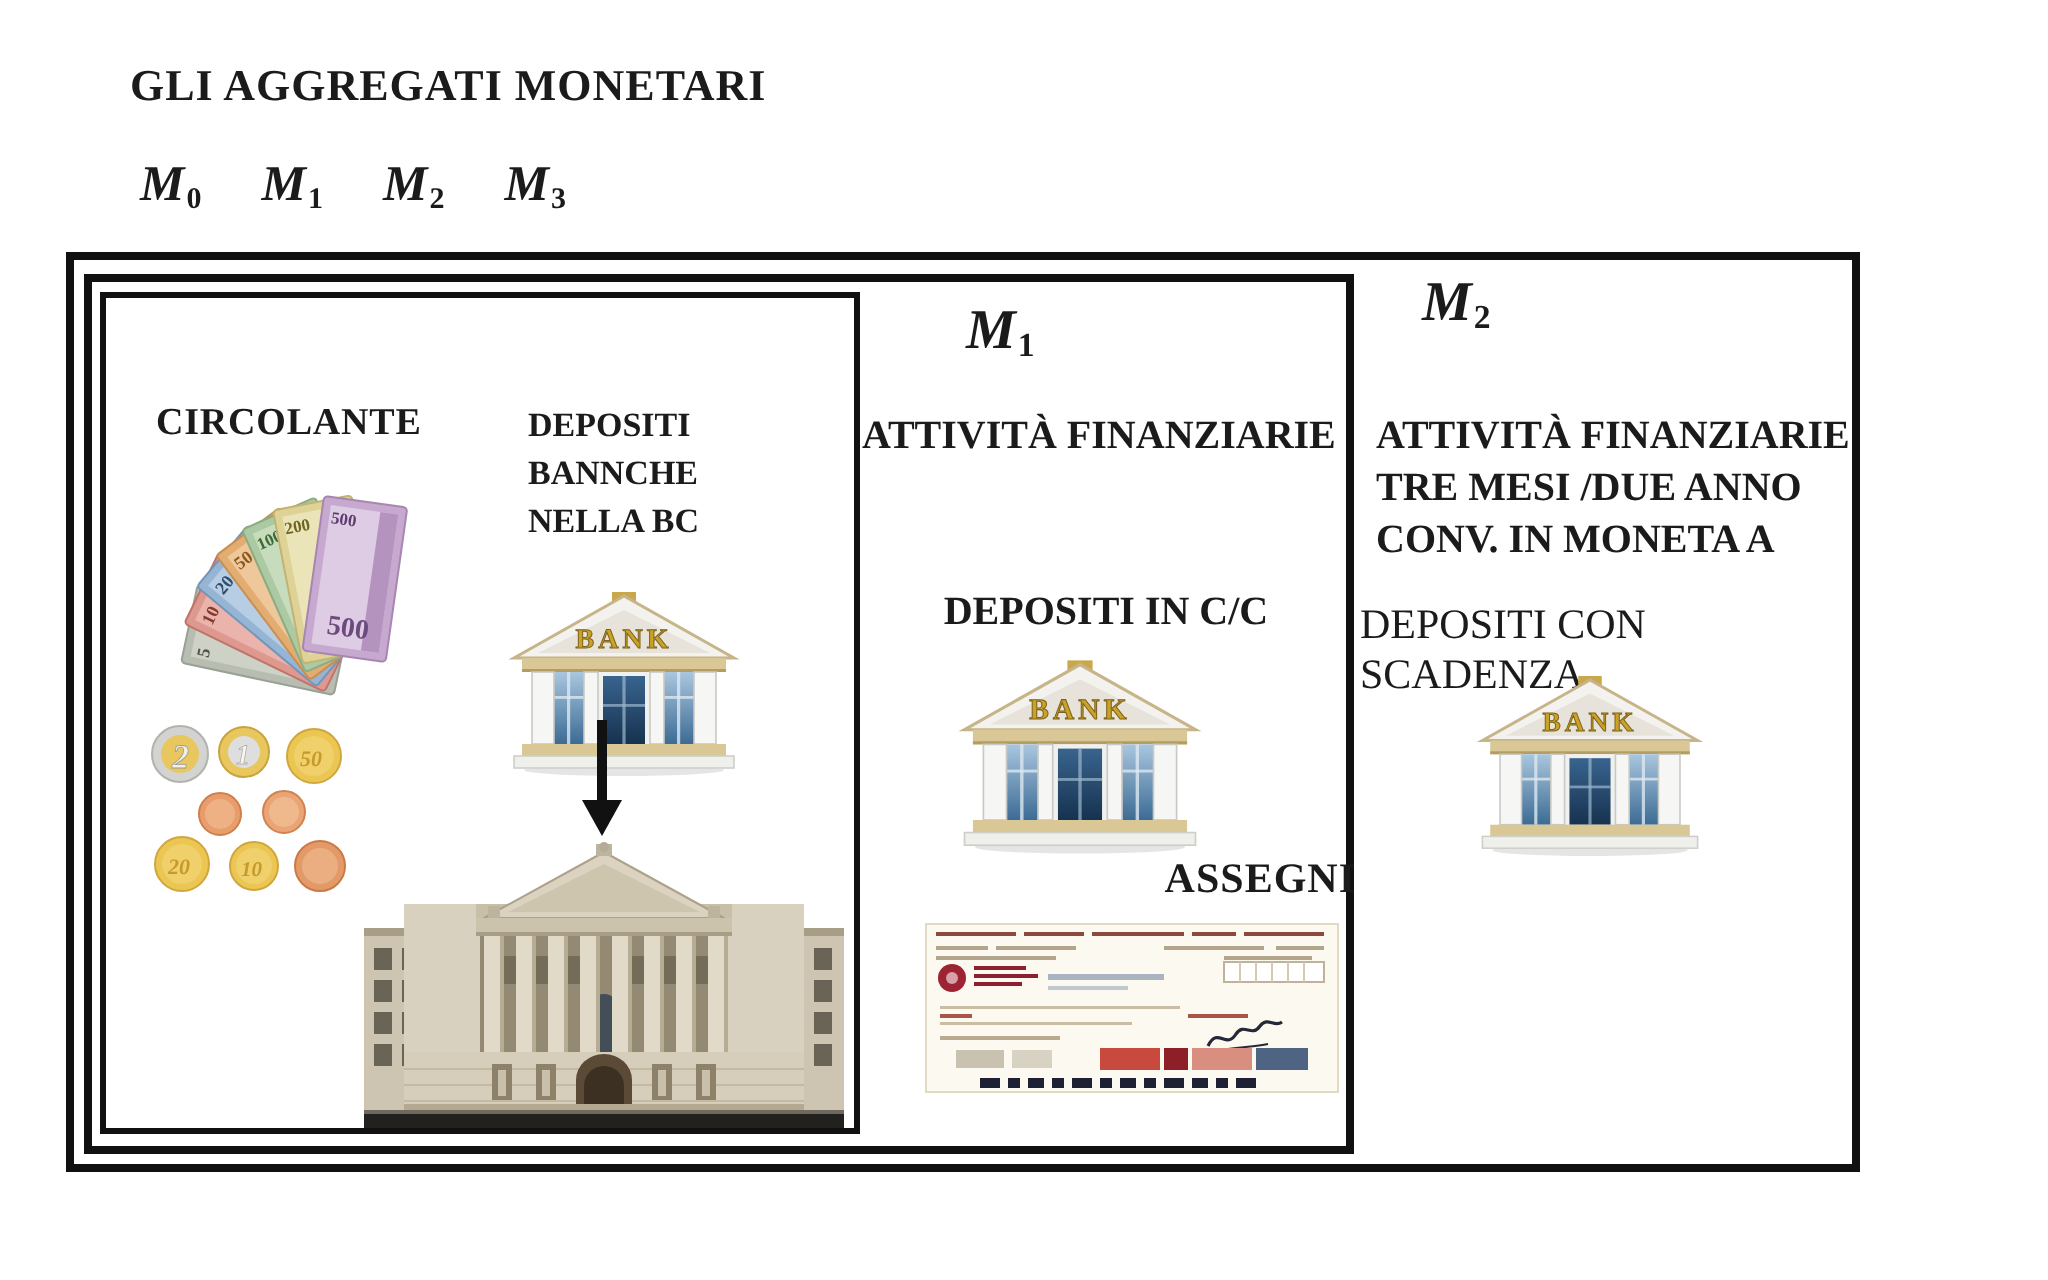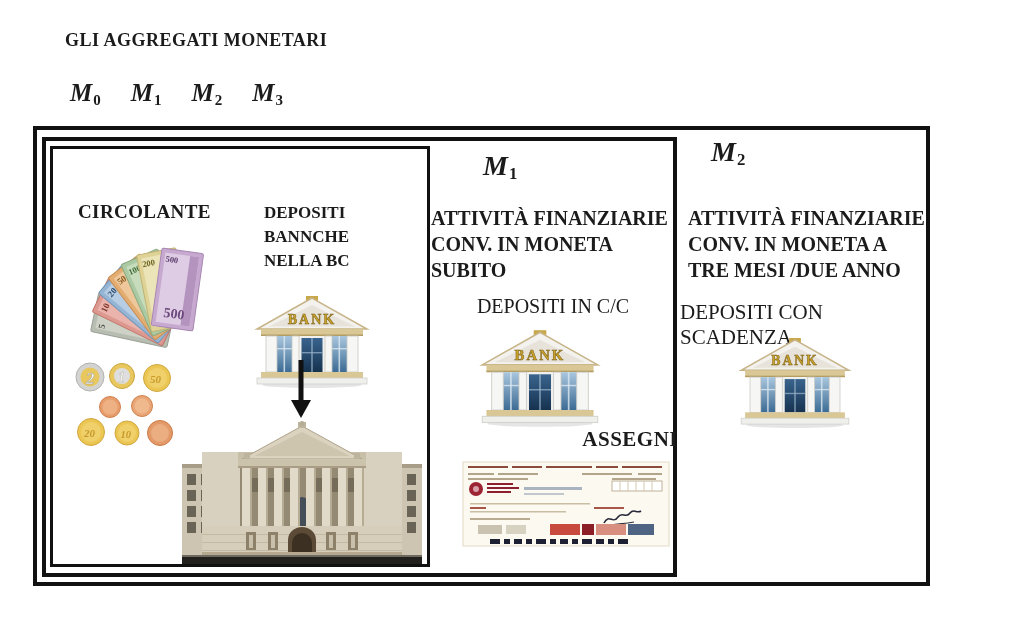--- a/index.html
+++ b/index.html
@@ -7,33 +7,33 @@
     position:relative;width:1024px;height:640px;background:#ffffff;
     font-family:"Liberation Serif","DejaVu Serif",serif;color:#1b1b1b;overflow:hidden;
   }
   .abs{position:absolute;}
   svg{overflow:visible;display:block;}
   .box{position:absolute;border-style:solid;border-color:#111;background:transparent;}
   #box-outer {left:33px;top:126px;width:889px;height:452px;border-width:4px;}
   #box-middle{left:42px;top:137px;width:627px;height:432px;border-width:4px;}
   #box-inner {left:50px;top:146px;width:374px;height:415px;border-width:3px;}
 
-  #page-title{left:65px;top:30px;font-size:18px;font-weight:bold;letter-spacing:.5px;}
+  #page-title{left:65px;top:30px;font-size:22px;font-weight:bold;letter-spacing:.5px;}
   #agg-row{left:70px;top:79px;display:flex;gap:30px;font-size:25px;font-weight:bold;}
   .mvar{font-style:italic;}
   .msub{font-size:0.60em;font-style:normal;vertical-align:-0.24em;margin-left:1px;}
 
   #m0-heading{left:84px;top:151px;font-size:25px;font-weight:bold;}
   #m0-heading .mvar{font-size:26px;}
   #m0-circolante{left:78px;top:201px;font-size:19px;font-weight:bold;letter-spacing:.4px;}
   #m0-deposits{left:264px;top:201px;font-size:17px;font-weight:bold;line-height:24px;}
 
   #m1-heading{left:483px;top:150px;font-size:28px;font-weight:bold;}
   #m1-desc{left:431px;top:205px;width:248px;font-size:20px;font-weight:bold;line-height:26px;}
-  #m1-deposits{left:428px;top:295px;width:250px;text-align:center;font-size:20px;font-weight:normal;}
+  #m1-deposits{left:428px;top:295px;width:250px;text-align:center;font-size:20px;font-weight:bold;}
   #m1-assegni{left:428px;top:427px;width:250px;text-align:right;font-size:21px;font-weight:bold;letter-spacing:.5px;}
 
   #m2-heading{left:711px;top:136px;font-size:28px;font-weight:bold;}
   #m2-desc{left:688px;top:205px;width:238px;font-size:20px;font-weight:bold;line-height:26px;}
   #m2-deposits{left:680px;top:300px;width:244px;text-align:left;font-size:21px;font-weight:normal;}
 
   #fan-svg     {left:76px; top:240px;width:132px;height:92px;}
   #coins-svg   {left:62px; top:356px;width:115px;height:95px;}
   #bank-m0     {left:252px;top:296px;width:120px;height:92px;}
   #arrow-svg   {left:289px;top:360px;width:24px; height:58px;}
@@ -283,21 +283,20 @@
     <rect x="20" y="130" width="200" height="4" fill="#b4a990"></rect>
     <rect x="0" y="133" width="240" height="2" fill="#6e6a60"></rect>
     <rect x="0" y="135" width="240" height="7" fill="#23211e"></rect>
   </svg>
 
   <div class="abs" id="m1-heading">
     <span class="mvar">M</span><span class="msub">1</span>
   </div>
   <div class="abs" id="m1-desc">
     <div>ATTIVITÀ FINANZIARIE</div>
-    <div>CONV. IN MONETA SUBITO</div>
   </div>
   <div class="abs" id="m1-deposits">DEPOSITI IN C/C</div>
 
   <svg class="abs bank-svg" id="bank-m1" viewBox="0 0 120 92">
     <ellipse cx="60" cy="89" rx="50" ry="3" fill="rgba(0,0,0,0.10)"></ellipse>
     <rect x="54" y="0" width="12" height="5" fill="#c8a84b"></rect>
     <polygon points="60,2 5,33 115,33" fill="#f3f2ee" stroke="#c7b488" stroke-width="1.5"></polygon>
     <polygon points="60,9 17,30.5 103,30.5" fill="#e7e3da"></polygon>
     <text x="60" y="28" text-anchor="middle" font-size="14" font-weight="bold" fill="#c9a227" stroke="#7d621c" stroke-width="0.5" letter-spacing="2">BANK</text>
     <rect x="9" y="33" width="102" height="7" fill="#d9c795"></rect>
@@ -388,22 +387,22 @@
       <rect x="146" y="82" width="6" height="5"></rect>
         <rect x="156" y="82" width="10" height="5"></rect>
     </g>
   </svg>
 
   <div class="abs" id="m2-heading">
     <span class="mvar">M</span><span class="msub">2</span>
   </div>
   <div class="abs" id="m2-desc">
     <div>ATTIVITÀ FINANZIARIE</div>
+    <div>TRE MESI /DUE ANNO</div>
     <div>CONV. IN MONETA A</div>
-    <div>TRE MESI /DUE ANNO</div>
   </div>
   <div class="abs" id="m2-deposits">DEPOSITI CON SCADENZA</div>
 
   <svg class="abs bank-svg" id="bank-m2" viewBox="0 0 120 92">
     <ellipse cx="60" cy="89" rx="50" ry="3" fill="rgba(0,0,0,0.10)"></ellipse>
     <rect x="54" y="0" width="12" height="5" fill="#c8a84b"></rect>
     <polygon points="60,2 5,33 115,33" fill="#f3f2ee" stroke="#c7b488" stroke-width="1.5"></polygon>
     <polygon points="60,9 17,30.5 103,30.5" fill="#e7e3da"></polygon>
     <text x="60" y="28" text-anchor="middle" font-size="14" font-weight="bold" fill="#c9a227" stroke="#7d621c" stroke-width="0.5" letter-spacing="2">BANK</text>
     <rect x="9" y="33" width="102" height="7" fill="#d9c795"></rect>

